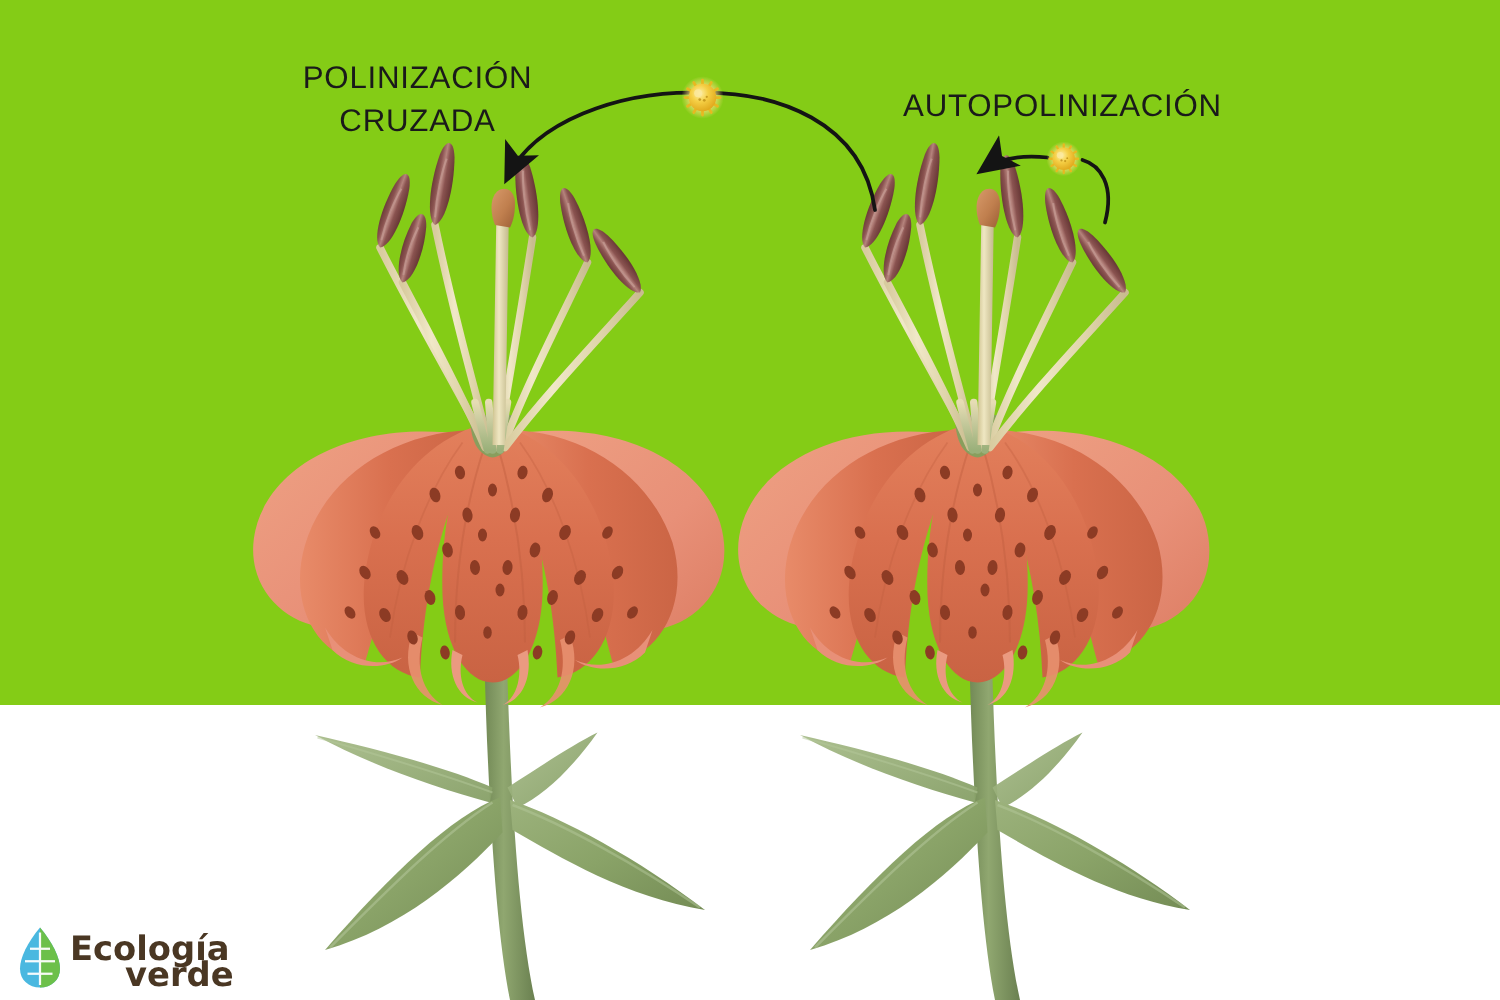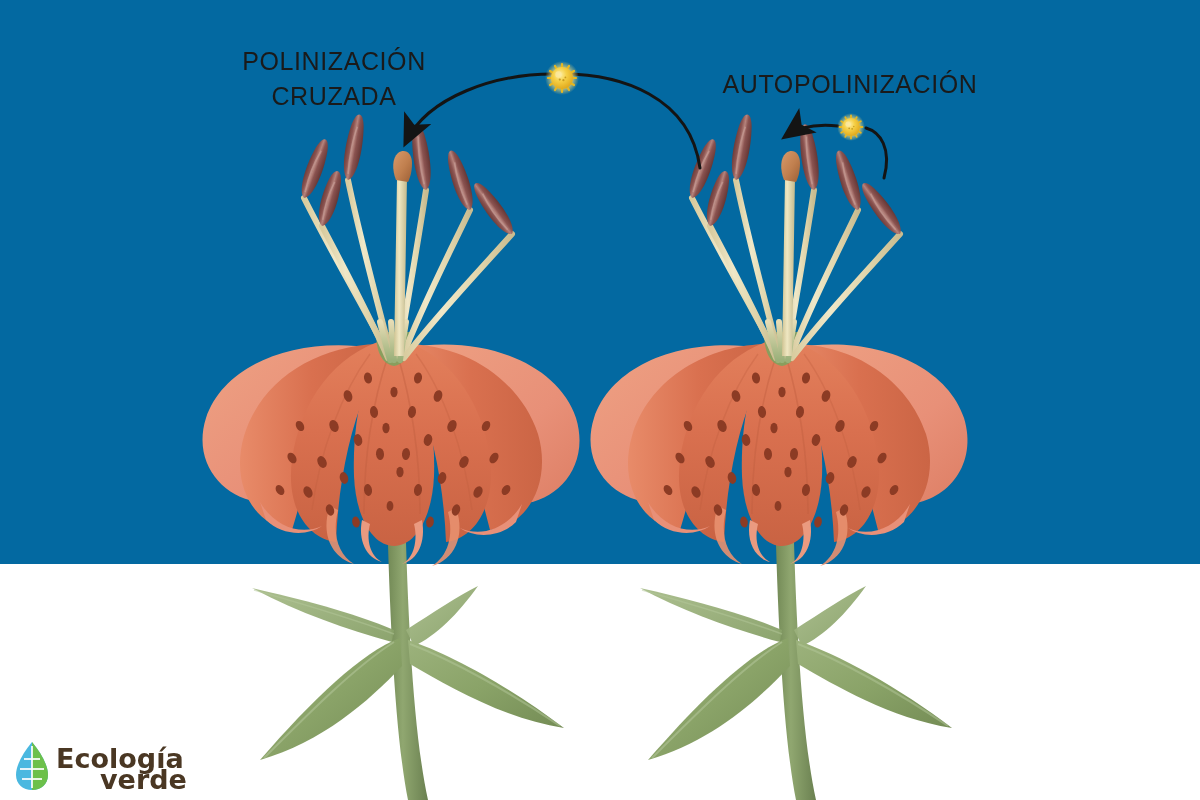--- a/index.html
+++ b/index.html
@@ -12,21 +12,21 @@
     width: 1200px;
     height: 800px;
     overflow: hidden;
     font-family: "Liberation Sans", sans-serif;
     position: relative;
   }
   #diagram-root {
     position: relative;
     width: 1200px;
     height: 564px;
-    background: #0369a1;
+    background: #84cc16;
   }
   .diagram-svg {
     position: absolute;
     top: 0;
     left: 0;
     width: 1200px;
     height: 800px;
     display: block;
   }
   .label-text {

